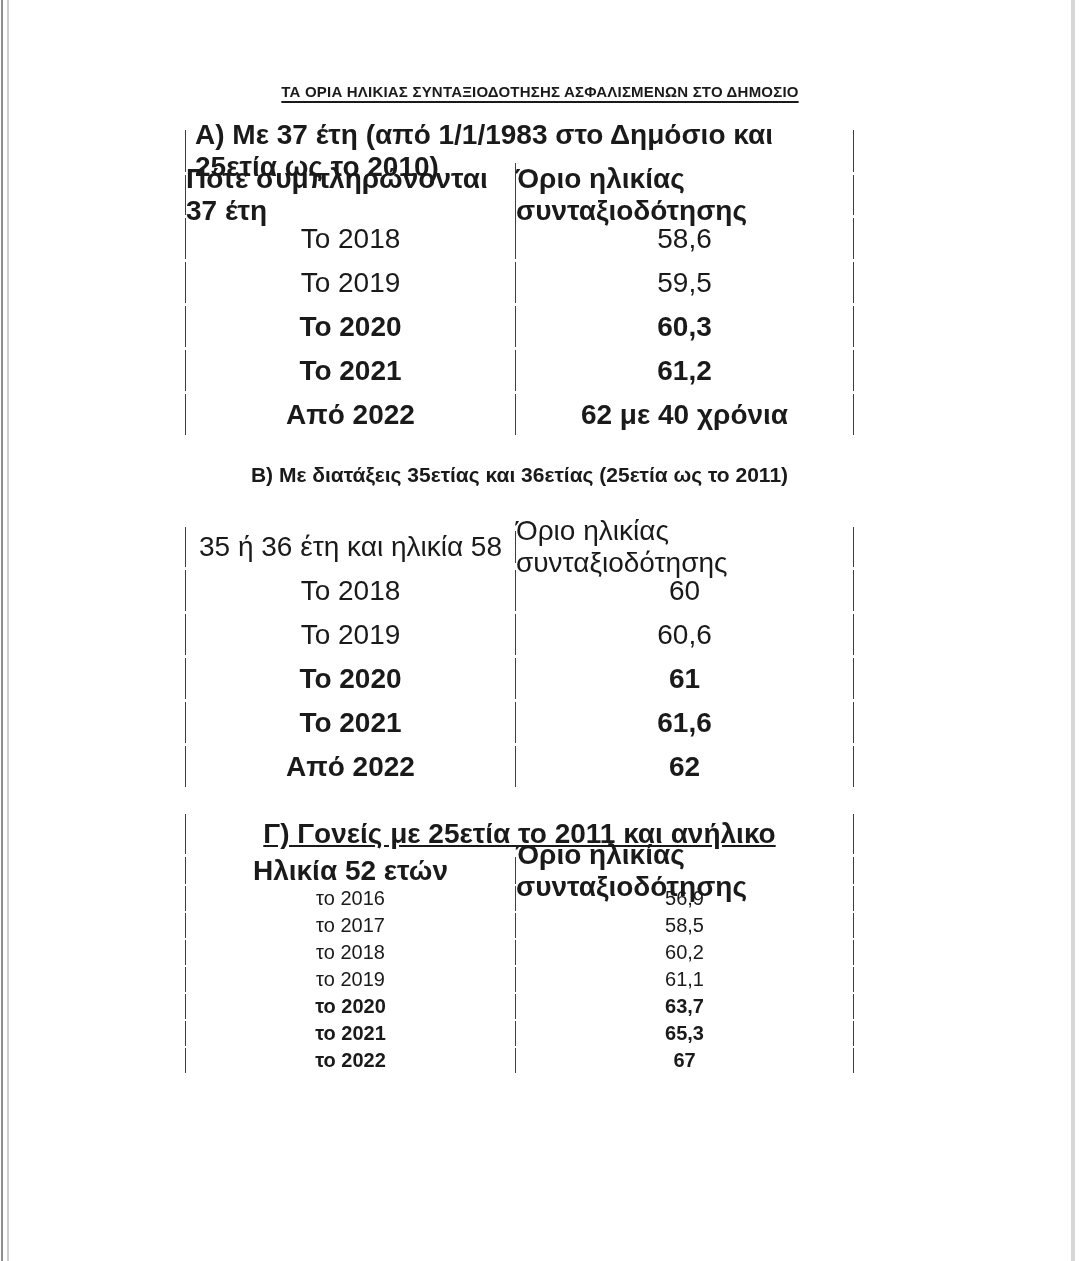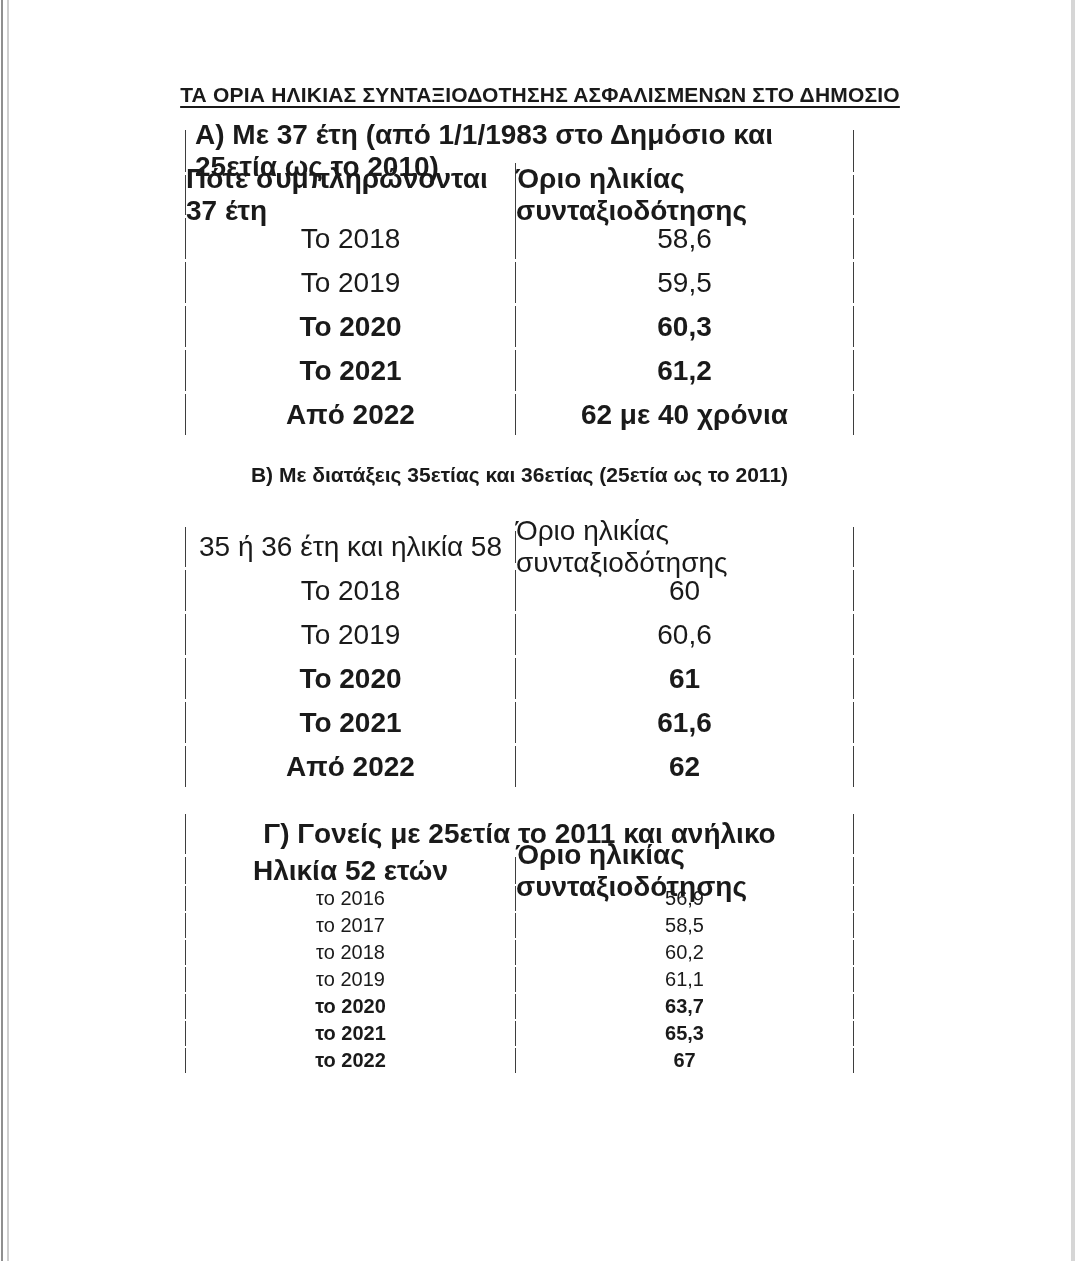--- a/index.html
+++ b/index.html
@@ -9,21 +9,21 @@
     color:#1a1a1a;overflow:hidden;
   }
   
   .edge{position:absolute;top:0;height:100%;}
   .edge-l1{left:1px;width:2px;background:#8f8f8f;}
   .edge-l2{left:7px;width:2px;background:#cfcfcf;}
   .edge-r{left:1071px;width:4px;background:#d6d6d6;}
 
   .doc-title{
     position:absolute;top:83px;left:0;width:1080px;text-align:center;
-    font-size:21px;font-weight:700;
+    font-size:15px;font-weight:700;
     text-decoration:underline;text-decoration-thickness:2px;text-underline-offset:4px;
     letter-spacing:0.2px;
   }
 
   .tbl{position:absolute;left:185px;width:669px;}
   .tbl-a{top:130px;}
   .tbl-b{top:527px;}
   .tbl-c{top:814px;}
 
   .sec-head-free{
@@ -38,21 +38,21 @@
     margin-bottom:3px;
   }
   .trow.split .c1{border-right:1.5px solid #3e3e3e;}
   .cell{
     box-sizing:border-box;display:flex;align-items:center;justify-content:center;
     font-size:28px;
   }
   .c1{width:330px;}
   .c2{flex:1;}
   .full{width:100%;justify-content:flex-start;padding-left:9px;}
-  .full.centered{justify-content:center;padding-left:0;}
+  .full.centered{justify-content:center;padding-left:0;text-decoration:underline;}
   .bold{font-weight:700;}
 
   
   .band-a{height:42px;}
   .hrow-ab{height:40px;align-items:center;}
   .drow-ab{height:41px;}
   .band-c{height:40px;}
   .hrow-c{height:27px;margin-bottom:2px;}
   .drow-c{height:25px;margin-bottom:2px;}
   .drow-c .cell{font-size:20px;}

